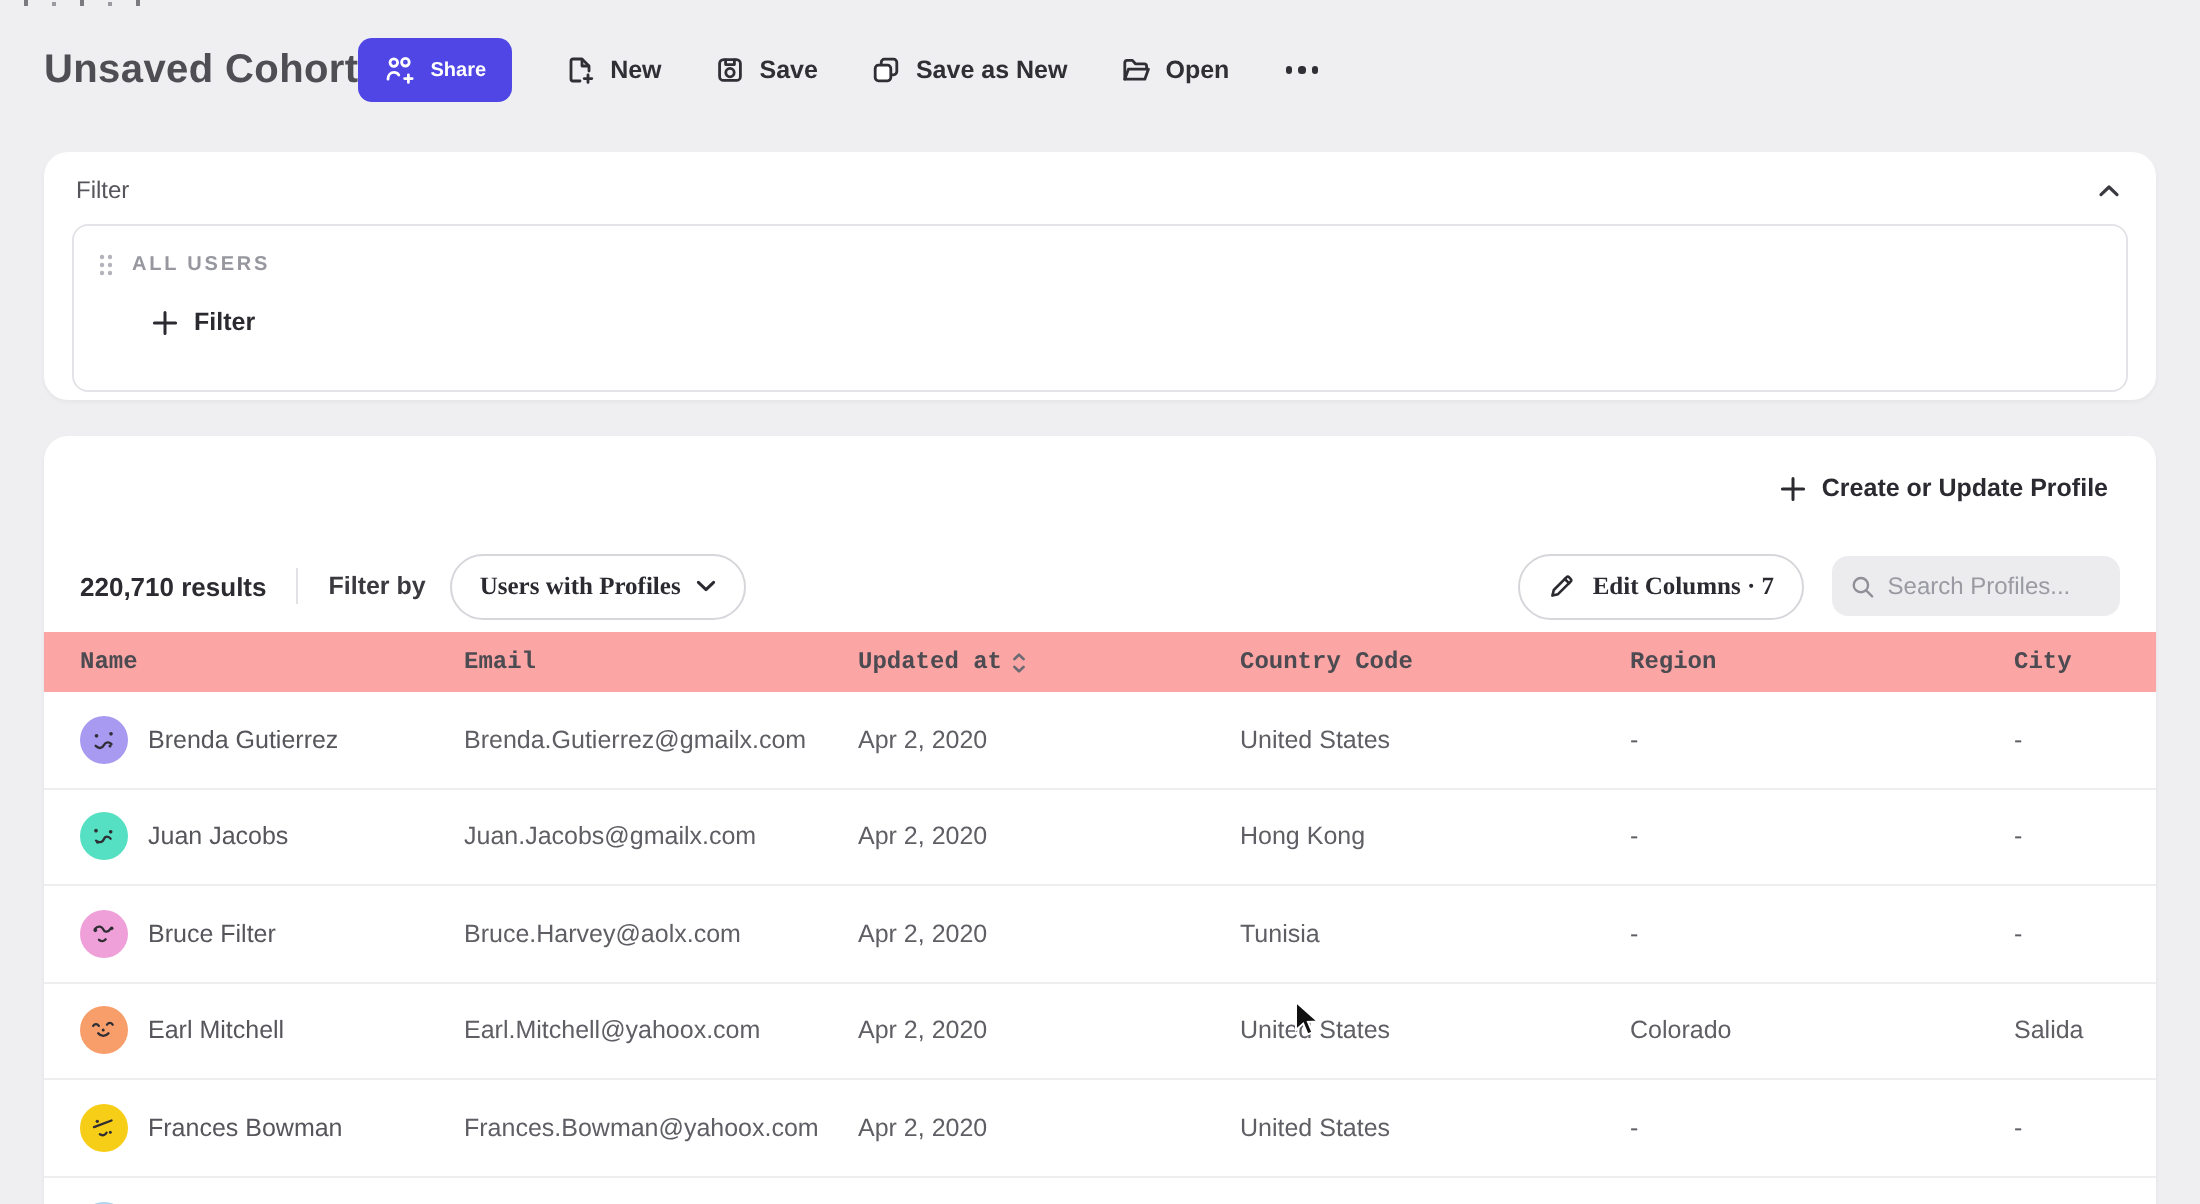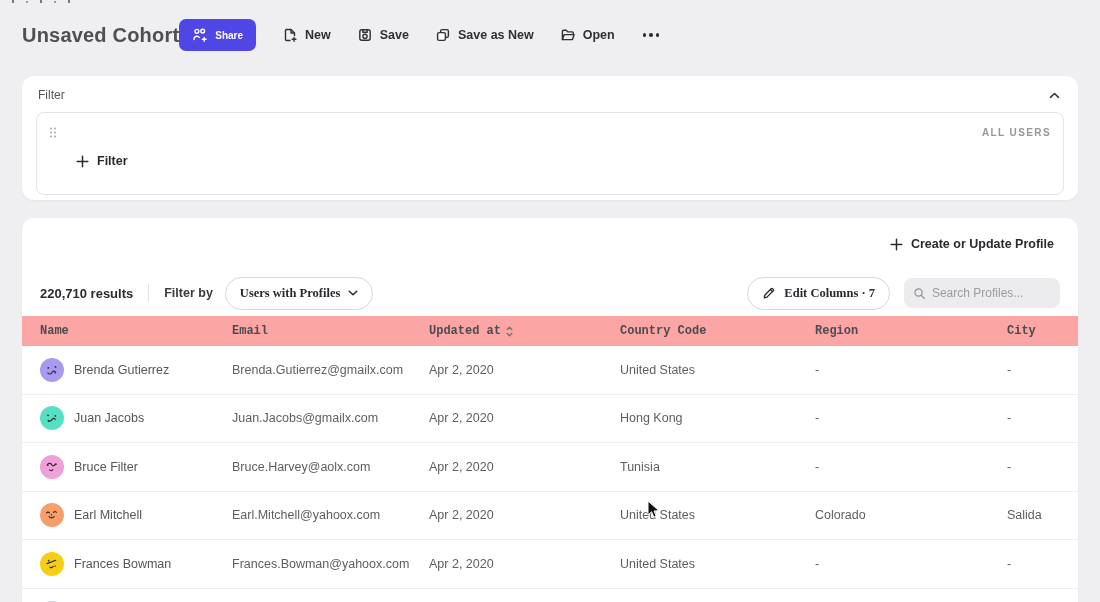--- a/index.html
+++ b/index.html
@@ -30,36 +30,36 @@
 
   
   .card { background: #fff; border-radius: 12px; box-shadow: 0 1px 2px rgba(30,30,40,.05); margin: 0 22px; }
 
   
   .filter-card { padding: 12px 14px 14px 14px; height: 124px; margin-top: 12px; }
   .filter-head { display: flex; align-items: center; justify-content: space-between; padding: 0 2px; }
   .filter-label { font-size: 12px; color: #55555b; }
   .collapse-btn { background: none; border: none; cursor: pointer; padding: 2px; display: flex; }
   .filter-inner { margin-top: 10px; border: 1px solid #e4e4e8; border-radius: 8px; padding: 13px 12px 22px 12px; }
-  .group-row { display: flex; align-items: center; gap: 9px; justify-content: space-between; }
+  .group-row { display: flex; align-items: center; gap: 9px; }
   .all-users { font-size: 10px; font-weight: 700; letter-spacing: 1.4px; color: #97979f; }
   .add-filter { margin: 15px 0 0 27px; display: inline-flex; align-items: center; gap: 8px; font-size: 12.5px; font-weight: 700; color: #2a2a30; background: none; border: none; cursor: pointer; font-family: inherit; }
 
   
   .table-card { margin-top: 18px; height: 402px; overflow: hidden; padding: 0; }
   .create-row { height: 52px; display: flex; align-items: center; justify-content: flex-end; padding-right: 24px; }
   .create-btn { display: flex; align-items: center; gap: 8px; font-size: 12.5px; font-weight: 700; color: #2a2a30; background: none; border: none; cursor: pointer; font-family: inherit; }
 
   .toolbar { height: 46px; display: flex; align-items: center; padding: 0 18px; }
   .results { font-size: 13px; font-weight: 700; color: #2b2b31; }
   .vdiv { width: 1px; height: 18px; background: #e2e2e6; margin: 0 15px; }
   .filter-by { font-size: 12.5px; font-weight: 700; color: #3a3a40; margin-right: 12px; }
   .pill { display: flex; align-items: center; gap: 8px; font-size: 12.5px; font-weight: 700; color: #2a2a30; background: #fff; border: 1px solid #d6d6db; border-radius: 17px; padding: 8px 14px; cursor: pointer; font-family: Liberation Serif, serif; }
   .toolbar-right { margin-left: auto; display: flex; align-items: center; gap: 14px; }
-  .search-box { width: 156px; height: 30px; background: #ececef; border-radius: 8px; display: flex; align-items: center; padding: 0 9px; gap: 6px; }
+  .search-box { width: 144px; height: 30px; background: #ececef; border-radius: 8px; display: flex; align-items: center; padding: 0 9px; gap: 6px; }
   .search-box input { border: none; background: transparent; outline: none; width: 100%; font-size: 12px; font-family: inherit; color: #3a3a40; }
   .search-box input::placeholder { color: #9a9aa2; }
 
   .grid-row { display: grid; grid-template-columns: 192px 197px 191px 195px 192px minmax(0,1fr); padding-left: 18px; align-items: center; }
   .thead { height: 30px; background: #fca5a5; font-size: 12px; font-weight: 700; color: #4b4b51; font-family: Liberation Mono, monospace; }
   .th { display: flex; align-items: center; gap: 5px; }
   .trow { height: 48.5px; border-bottom: 1px solid #eeeef1; font-size: 12.5px; color: #5e5e64; background: #fff; }
   .name-cell { display: flex; align-items: center; gap: 10px; font-size: 12.5px; color: #55555b; }
   .avatar { width: 24px; height: 24px; border-radius: 50%; flex: 0 0 24px; display: flex; align-items: center; justify-content: center; }
   .avatar svg { width: 20px; height: 20px; }

